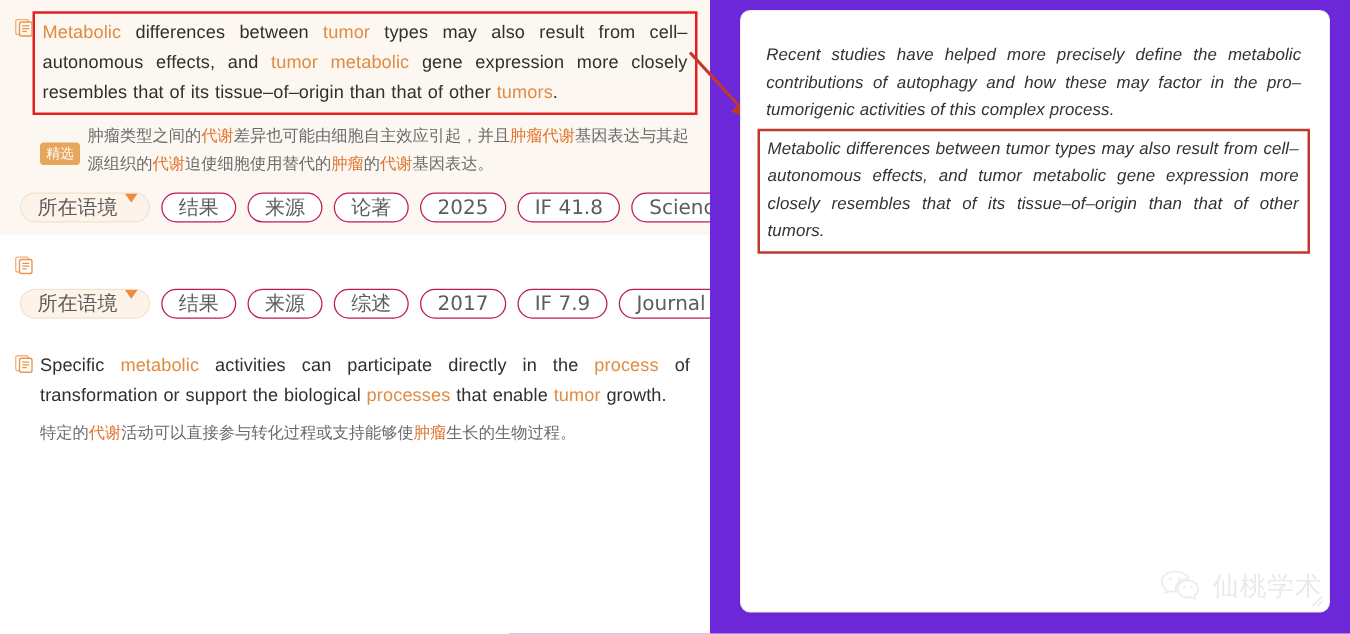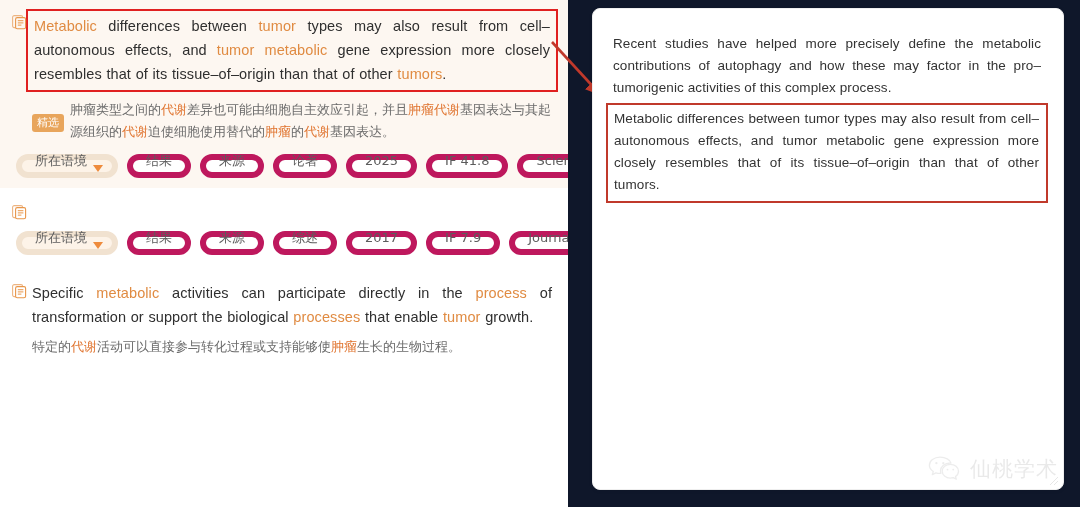--- a/index.html
+++ b/index.html
@@ -14,21 +14,21 @@
     font-family: "Liberation Sans", "DejaVu Sans", sans-serif;
     overflow: hidden;
     position: relative;
   }
 
   
   #screen {
     position: relative;
     width: 1080px;
     height: 507px;
-    background: #0f172a;
+    background: #6d28d9;
   }
 
   
   #results-pane {
     position: absolute;
     left: 0;
     top: 0;
     width: 568px;
     height: 507px;
     background: #ffffff;
@@ -111,31 +111,31 @@
   
   .pill-row {
     display: flex;
     align-items: center;
     margin-top: 11px;
     margin-left: 4px;
     gap: 9px;
     flex-wrap: nowrap;
   }
   .pill {
-    border: 6px solid #be185d;
+    border: 1px solid #be185d;
     border-radius: 13px;
     height: 24px;
     line-height: 22px;
     padding: 0 13px;
-    font-size: 13px;
+    font-size: 16px;
     color: #5c5c5c;
     background: #ffffff;
     white-space: nowrap;
     display: flex;
-    align-items: flex-end;
+    align-items: flex-start;
     box-sizing: border-box;
     font-family: "DejaVu Sans", "Liberation Sans", sans-serif;
   }
   .pill.dropdown {
     background: #fdf3e8;
     border-color: #f1e2d0;
     padding-right: 9px;
   }
   .caret {
     margin-left: 6px;
@@ -164,20 +164,21 @@
     height: 482px;
     background: #ffffff;
     border: 1px solid #eeeeee;
     border-radius: 8px;
     box-shadow: 0 1px 4px rgba(0,0,0,.06);
     box-sizing: border-box;
     overflow: hidden;
   }
   .preview-inner {
     padding: 24px 22px 0 20px;
+    font-style: italic;
   }
   .para {
     font-size: 13.5px;
     line-height: 22px;
     color: #333333;
     text-align: justify;
     text-align-last: left;
     letter-spacing: .1px;
   }
   .para.boxed {

